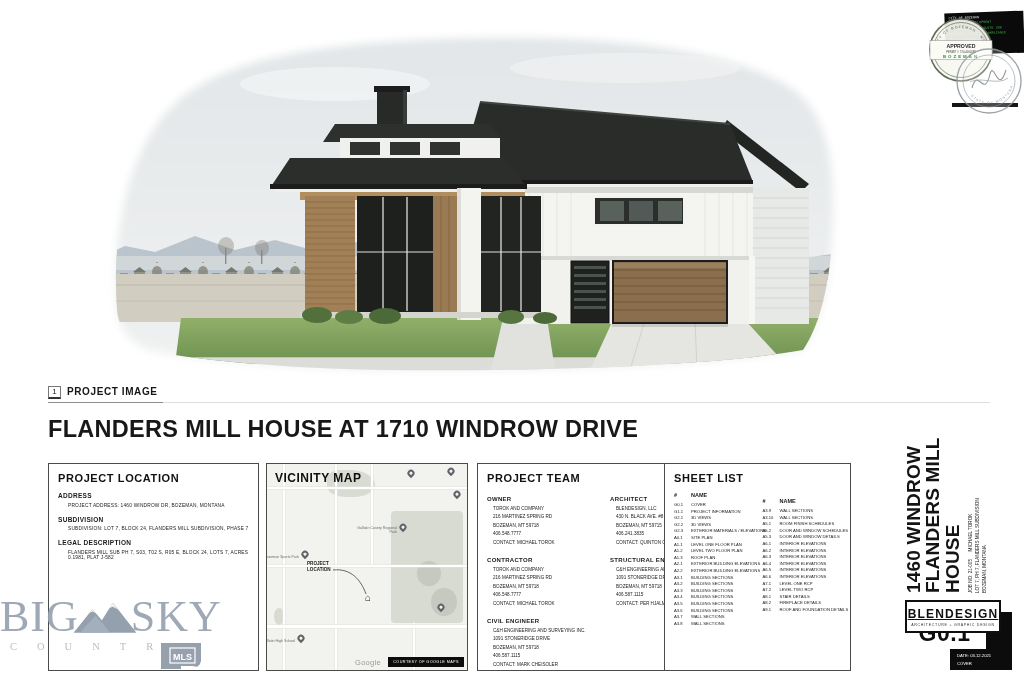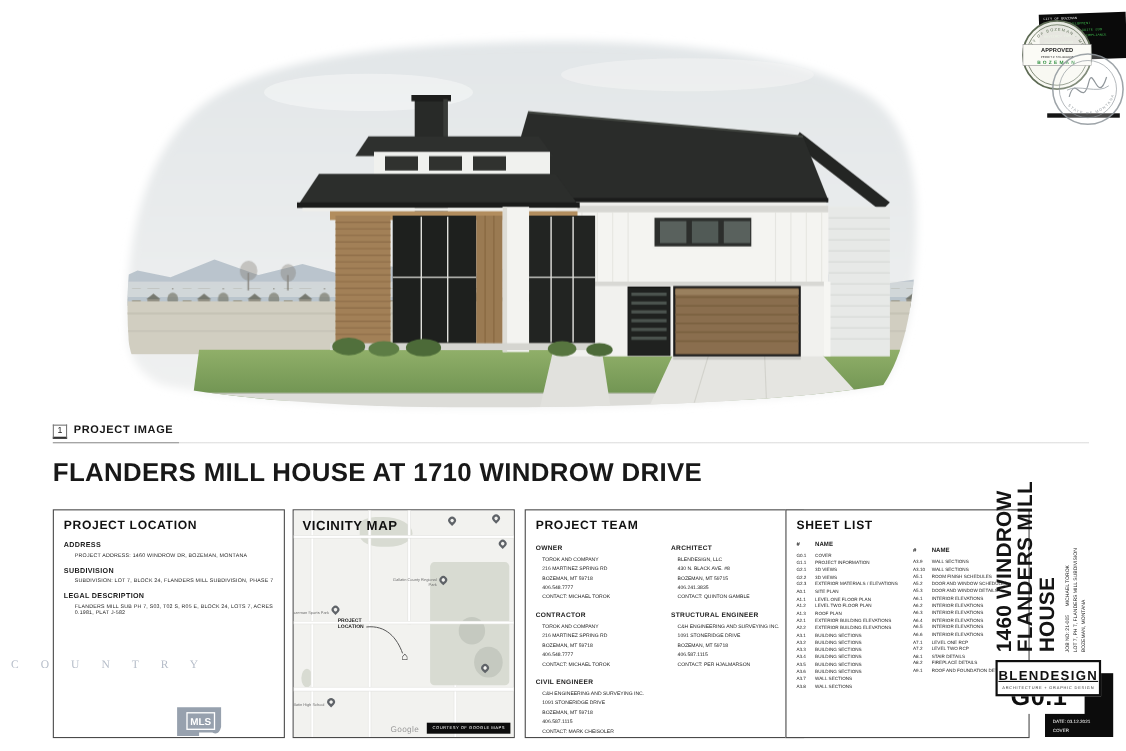--- a/index.html
+++ b/index.html
@@ -17,21 +17,21 @@
   #fig-rule{left:48px;top:402px;width:942px;height:1px;
             background:linear-gradient(to right,#8f8f8f 0 115px,#dedede 115px 100%);}
 
   #main-title{left:48px;top:416px;font-size:23.5px;font-weight:800;letter-spacing:.3px;color:#181818;}
 
   
   .panel{position:absolute;top:463px;height:208px;border:1px solid #4a4a4a;background:#fff;box-sizing:border-box;}
   #panel-location{left:48px;width:211px;padding:8px 9px;}
   #panel-map{left:266px;width:202px;padding:0;overflow:hidden;}
   #panel-team{left:477px;width:254px;padding:8px 9px;}
-  #panel-sheets{left:714px;width:222px;padding:8px 9px;}
+  #panel-sheets{left:664px;width:187px;padding:8px 9px;}
   .panel-heading{font-size:11px;font-weight:800;letter-spacing:.6px;color:#111;}
 
   .loc-label{font-size:6.5px;font-weight:800;letter-spacing:.3px;margin-top:8px;}
   .loc-text{font-size:4.8px;color:#222;margin:3.5px 0 0 10px;letter-spacing:.2px;}
 
   .team-cols{display:flex;gap:12px;}
   .team-col{flex:1;min-width:0;}
   .team-role{font-size:6px;font-weight:800;letter-spacing:.3px;margin-top:12px;}
   .team-line{font-size:4.6px;color:#222;margin:3.6px 0 0 6px;white-space:nowrap;}
 
@@ -557,20 +557,30 @@
 <div id="sheet-black" class="abs"></div>
 <div id="sheet-num-box" class="abs">
   <span class="sheet-num">G0.1</span>
 </div>
 <div id="sheet-meta" class="abs">
   <div>DATE: 03.12.2021</div>
   <div>COVER</div>
 </div>
 
 <div id="wm" class="abs">
+  <div class="wm-row">
+    <span class="wm-word">BIG</span>
+    <svg class="wm-mtn" width="66" height="42" viewBox="0 0 84 44">
+      <path d="M2,42 L26,12 L38,26 L52,4 L82,42 Z" fill="#8e99a8"></path>
+      <path d="M22,17 L26,12 L30,17 L26,15 Z" fill="#eef0f3"></path>
+      <path d="M47,11 L52,4 L58,12 L52,9 Z" fill="#eef0f3"></path>
+      <path d="M10,42 L30,20 L44,36 L48,42 Z" fill="#a3adba" opacity=".8"></path>
+    </svg>
+    <span class="wm-word">SKY</span>
+  </div>
   <div class="wm-country">COUNTRY</div>
   <svg id="wm-badge" width="46" height="32" viewBox="0 0 46 32">
     <path d="M3,3 L43,3 L43,21 Q41,29 35,26 L23,26 L23,29 L3,29 Z" fill="#97a1ae"></path>
     <rect x="12" y="8" width="25" height="15" fill="none" stroke="#fff" stroke-width="1.2"></rect>
     <text x="24.5" y="19.5" font-size="9" font-weight="bold" fill="#ffffff" text-anchor="middle" font-family="Liberation Sans, sans-serif">MLS</text>
   </svg>
 </div>
 
 <div id="stamp-digital" class="abs">
     <div class="sd-line first">CITY OF BOZEMAN</div>

